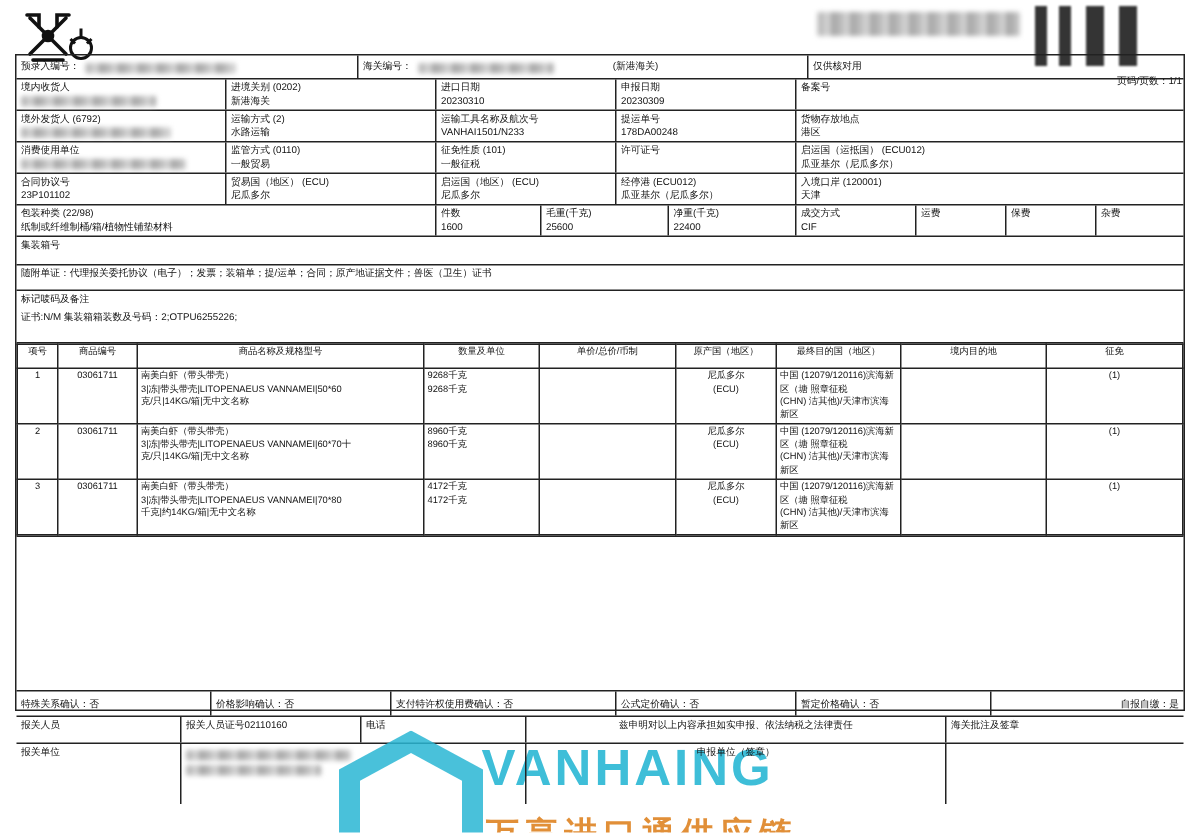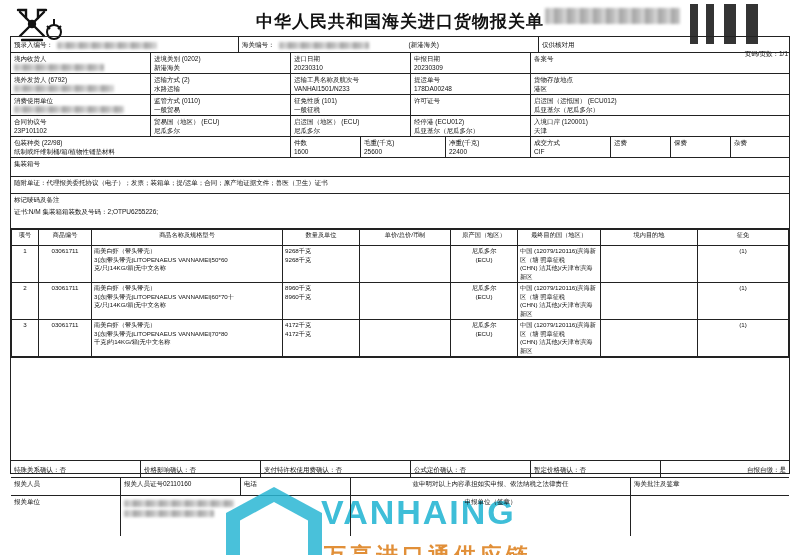--- a/index.html
+++ b/index.html
@@ -116,21 +116,20 @@
           <path d="M32 4 L24 4 L24 12"></path>
           <path d="M8 34 L28 34"></path>
         </g>
         <circle cx="18" cy="18" r="4.2" fill="#111"></circle>
         <g stroke="#111" stroke-width="2" fill="none">
           <circle cx="40" cy="26" r="7"></circle>
           <path d="M40 13 L40 19 M47 20 L44 23 M33 20 L36 23"></path>
         </g>
       </svg>
     </div>
-    <div class="title">中华人民共和国海关进口货物报关单</div>
     <span class="blur hdr-blur1"></span>
     <span class="hdr-blur2"></span>
   </div>
 
   <div class="pg">页码/页数：1/1</div>
 
   <div class="frame">
 
     <div class="row toprow">
       <div class="cell" style="width:228px;">

